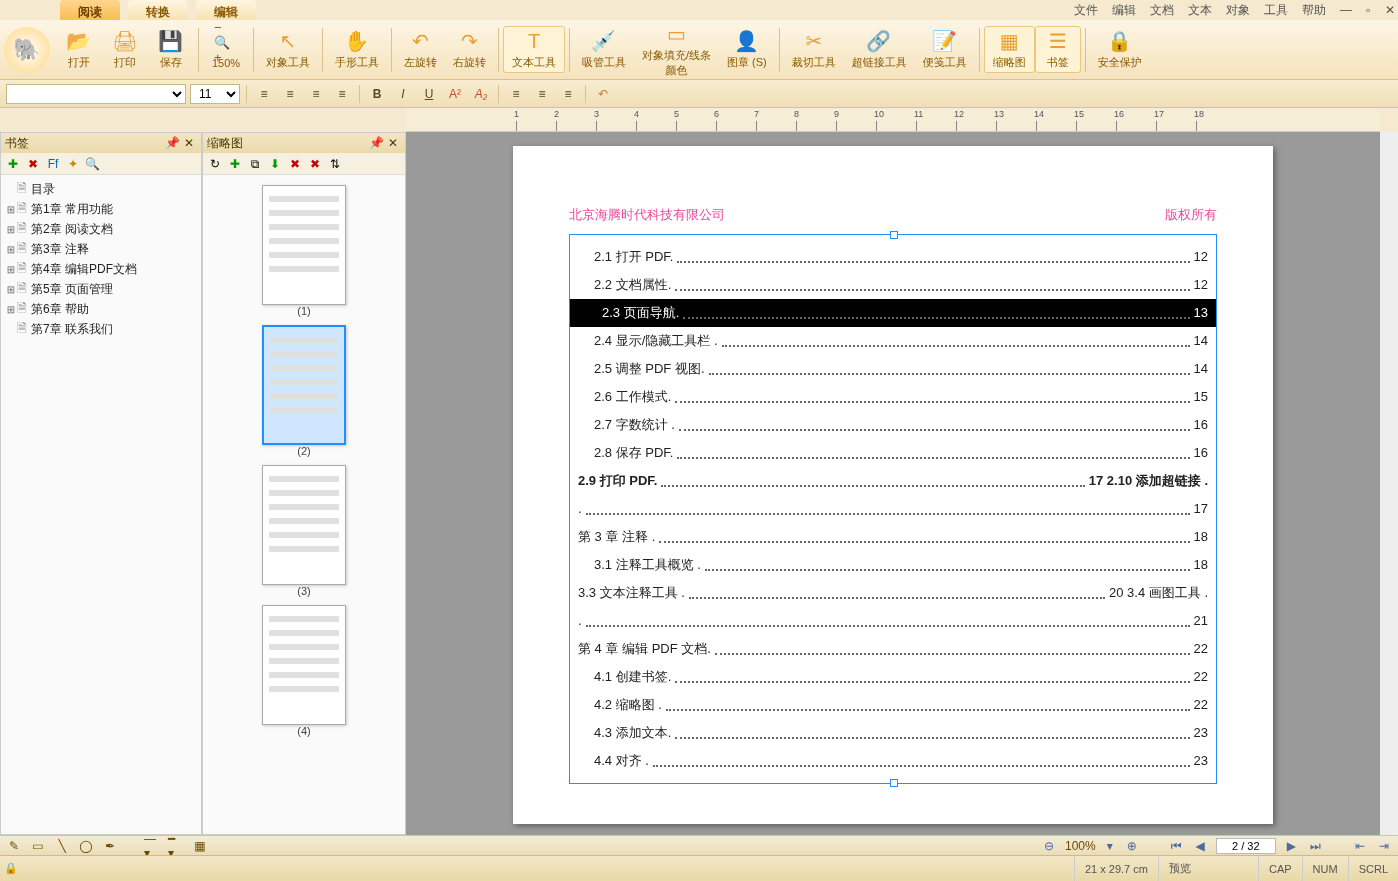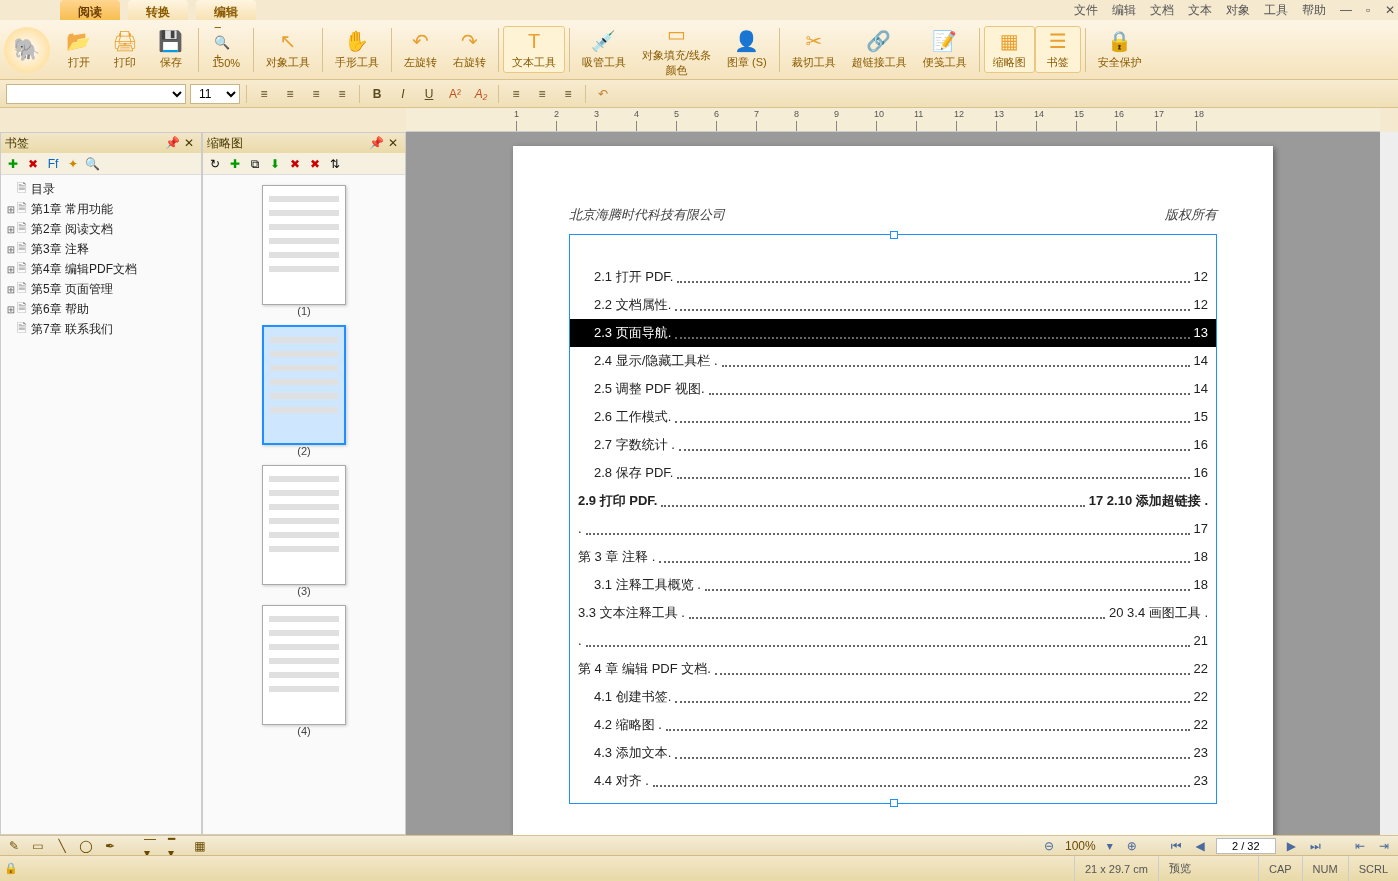--- a/index.html
+++ b/index.html
@@ -34,21 +34,21 @@
 .tree-item { display:flex; align-items:center; height:20px; cursor:pointer; }
 .tree-item .tog { width:12px; text-align:center; color:#666; font-size:10px; }
 .tree-item .pg { width:14px; font-size:12px; color:#888; }
 .tree-item .txt { font-size:12px; color:#222; }
 .thumbs { overflow:auto; height:calc(100% - 42px); padding:10px 0; display:flex; flex-direction:column; align-items:center; gap:8px; }
 .thumb-page { width:84px; height:120px; background:#fff; border:1px solid #aaa; box-shadow:1px 1px 3px rgba(0,0,0,.2); cursor:pointer; position:relative; }
 .thumb-page.sel { border:2px solid #1e90ff; background:#cfe6ff; }
 .thumb-lbl { font-size:11px; color:#444; }
 .docarea { position:absolute; top:132px; left:406px; right:18px; bottom:46px; background:#9a9a9a; overflow:auto; }
 .page { width:760px; margin:14px auto; background:#fff; box-shadow:2px 2px 6px rgba(0,0,0,.4); padding:60px 56px 40px 56px; position:relative; }
-.page-head { display:flex; justify-content:space-between; font-style:italic; font-size:13px; color:#404040; border-bottom:none; }
+.page-head { display:flex; justify-content:space-between; font-size:13px; color:#ec4899; border-bottom:none; }
 .toc-box { border:1px solid #1e90ff; margin-top:10px; padding:8px 0; position:relative; }
 .toc-box::before,.toc-box::after { content:""; position:absolute; width:6px; height:6px; background:#fff; border:1px solid #1e90ff; left:50%; margin-left:-3px; }
 .toc-box::before { top:-4px; } .toc-box::after { bottom:-4px; }
 .toc-line { display:flex; font-size:13px; color:#222; line-height:28px; padding:0 8px; }
 .toc-line.selhi { background:#000; color:#fff; }
 .toc-title { white-space:nowrap; }
 .toc-dots { flex:1; border-bottom:2px dotted #666; margin:0 4px 8px 4px; }
 .toc-page { white-space:nowrap; }
 .vscroll { position:absolute; top:132px; right:0; width:18px; bottom:46px; background:#eee; }
 .tools-bottom { position:absolute; left:0; right:0; bottom:26px; height:20px; background:linear-gradient(#f5ecd5,#eaddb8); border-top:1px solid #d8c38f; display:flex; align-items:center; padding:0 6px; gap:8px; color:#6a4a00; }
@@ -372,31 +372,31 @@
     </div>
 </div>
 
 <div class="docarea">
   <div class="page">
     <div class="page-head">
       <span>北京海腾时代科技有限公司</span>
       <span>版权所有</span>
     </div>
     <div class="toc-box" id="toc-box">
-        <div class="toc-line" style="padding-left: 24px; margin-top: 20px;">
+        <div class="toc-line" style="padding-left: 24px;">
           <span class="toc-title">2.1 打开 PDF.</span>
           <span class="toc-dots"></span>
           <span class="toc-page">12</span>
         </div>
         <div class="toc-line" style="padding-left: 24px;">
           <span class="toc-title">2.2 文档属性.</span>
           <span class="toc-dots"></span>
           <span class="toc-page">12</span>
         </div>
-        <div class="toc-line selhi" style="padding-left: 24px;">
+        <div class="toc-line selhi" style="padding-left: 32px;">
           <span class="toc-title">2.3 页面导航.</span>
           <span class="toc-dots"></span>
           <span class="toc-page">13</span>
         </div>
         <div class="toc-line" style="padding-left: 24px;">
           <span class="toc-title">2.4 显示/隐藏工具栏 .</span>
           <span class="toc-dots"></span>
           <span class="toc-page">14</span>
         </div>
         <div class="toc-line" style="padding-left: 24px;">

